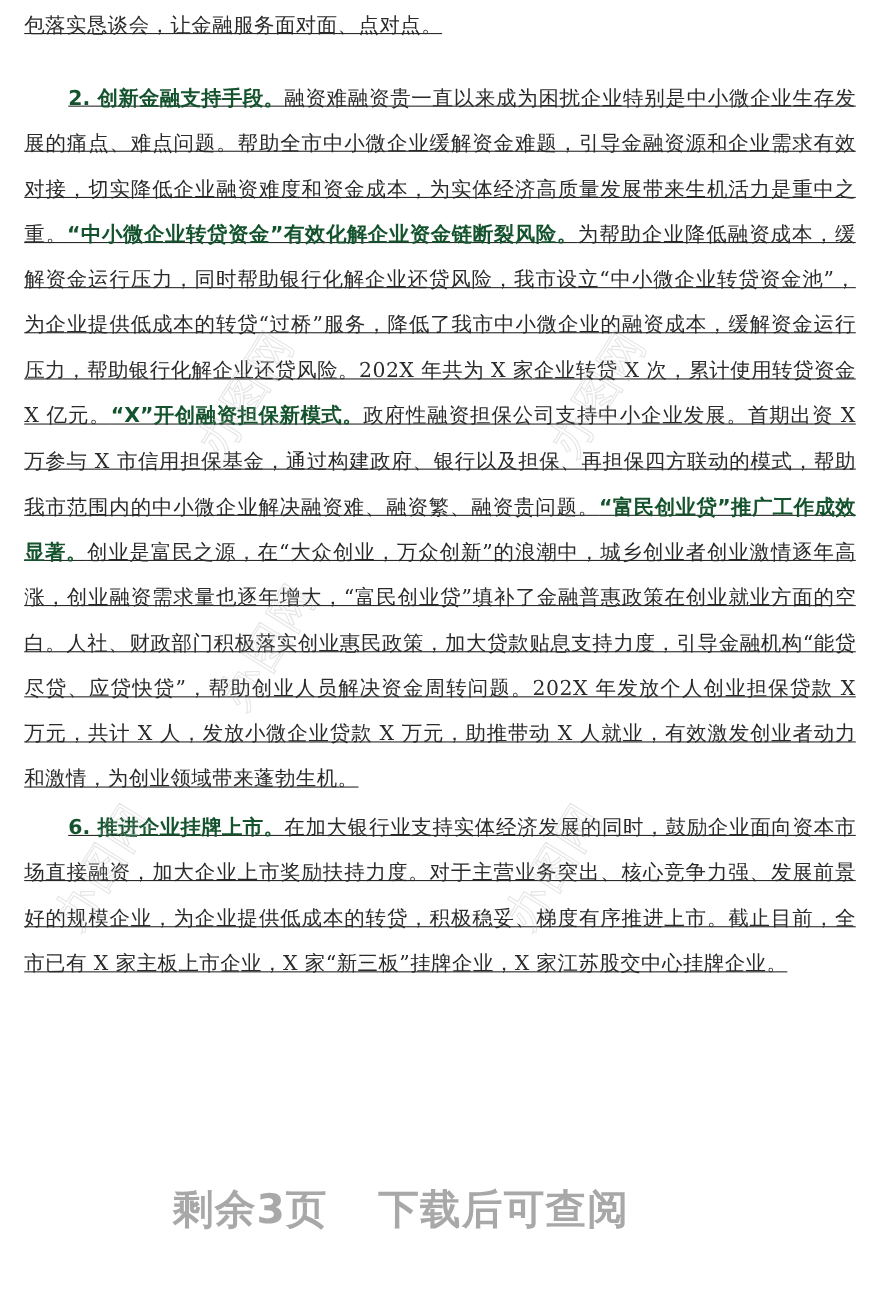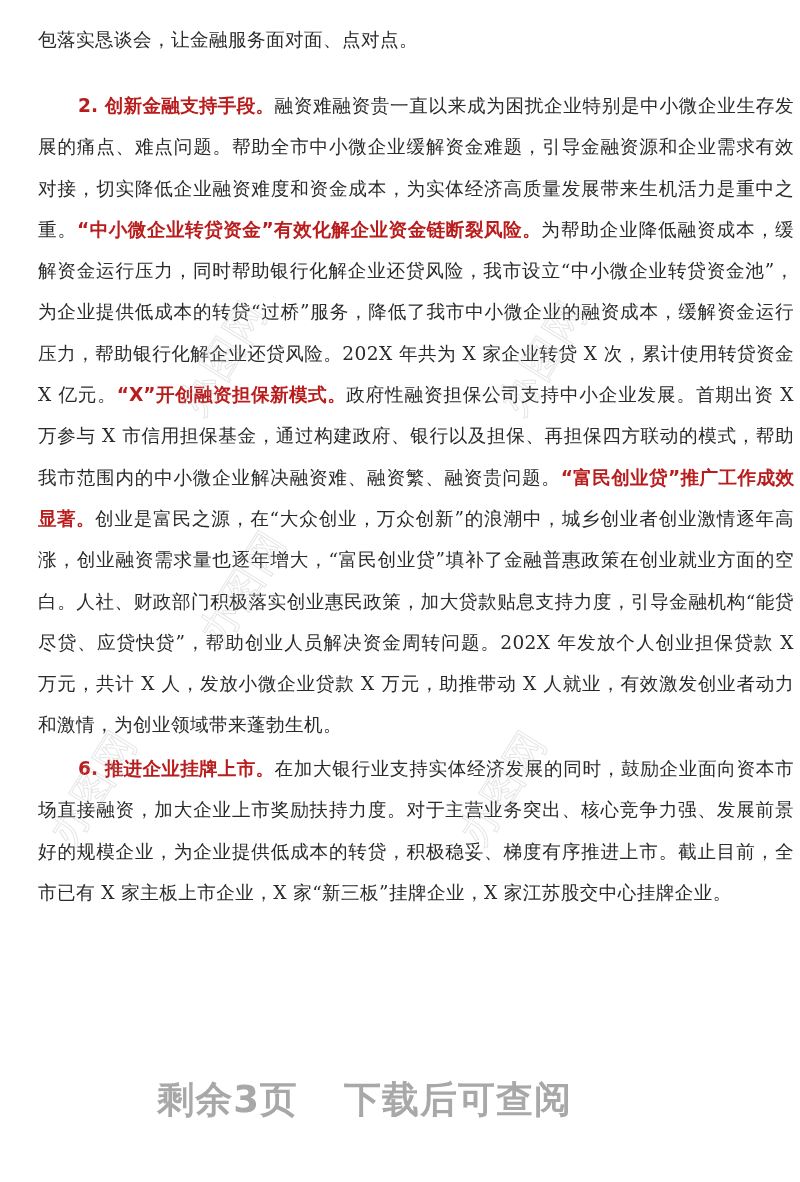--- a/index.html
+++ b/index.html
@@ -24,29 +24,30 @@
     }
     .para {
       position: absolute;
       left: 22px;
       width: 756px;
       font-size: 18.6px;
       line-height: 41.3px;
       letter-spacing: 0.4px;
       text-align: justify;
       text-justify: inter-ideograph;
-      margin: 16px;
+      margin: 0;
+      text-decoration: underline;
     }
     .para.indent {
       text-indent: 40px;
     }
     .para b {
       font-family: "DejaVu Sans", "Liberation Sans", sans-serif;
       font-weight: bold;
-      color: #b91c1c;
+      color: #14532d;
       letter-spacing: 0;
     }
     #p1 { top: 3px; }
     #p2 { top: 69px; }
     #p3 { top: 732px; }
 
     .lock-overlay {
       position: absolute;
       left: 0;
       top: 1075px;

